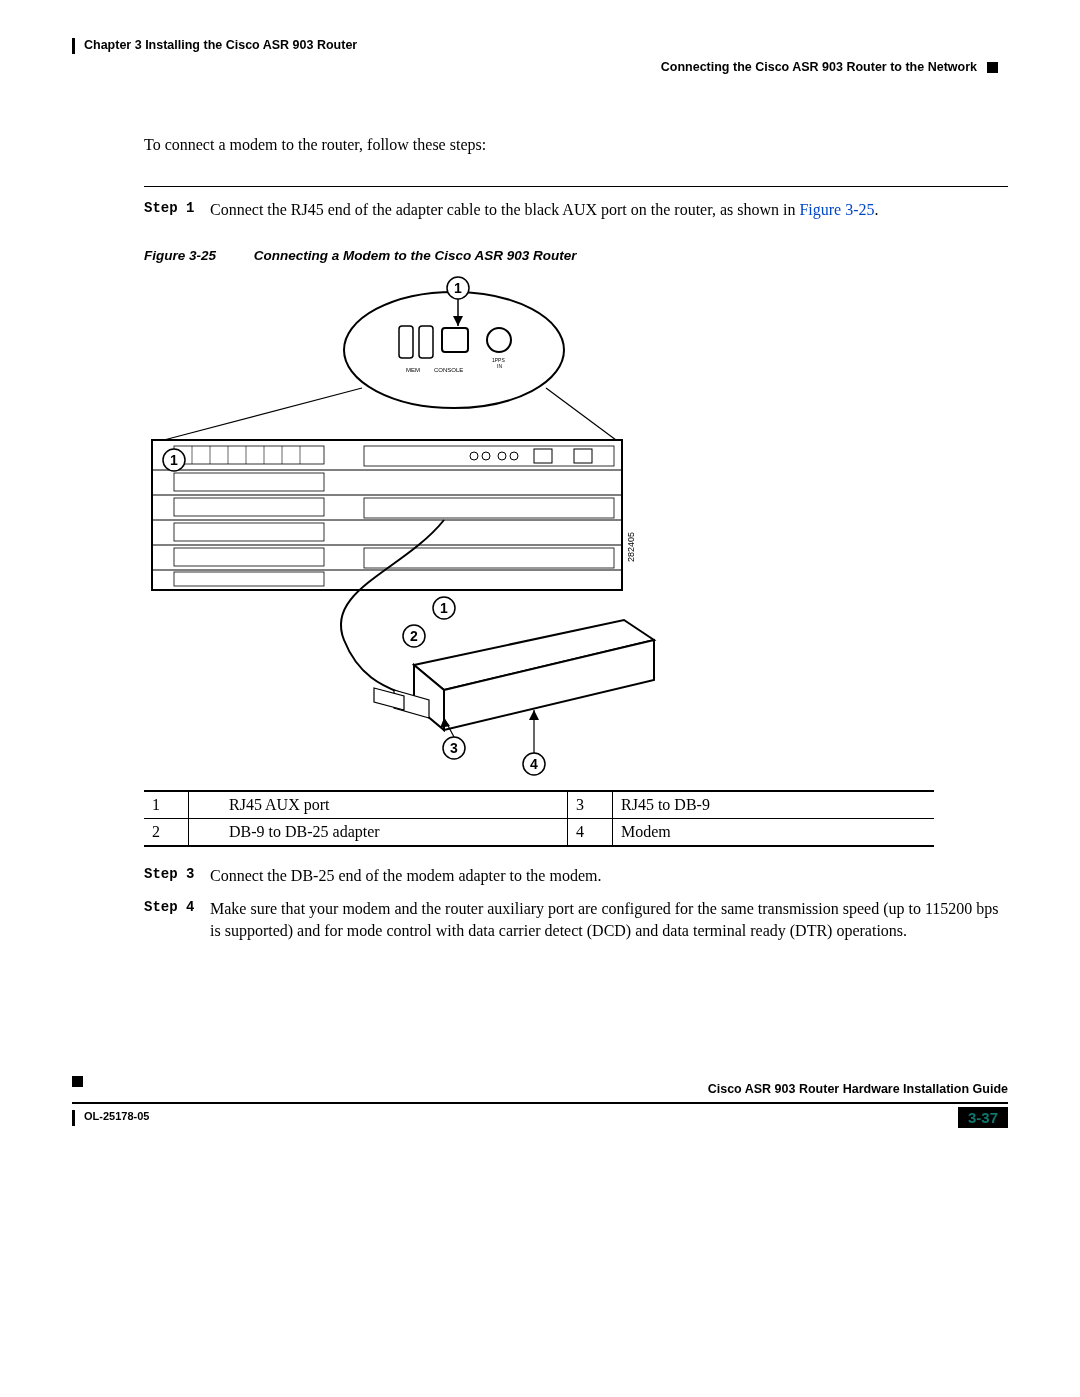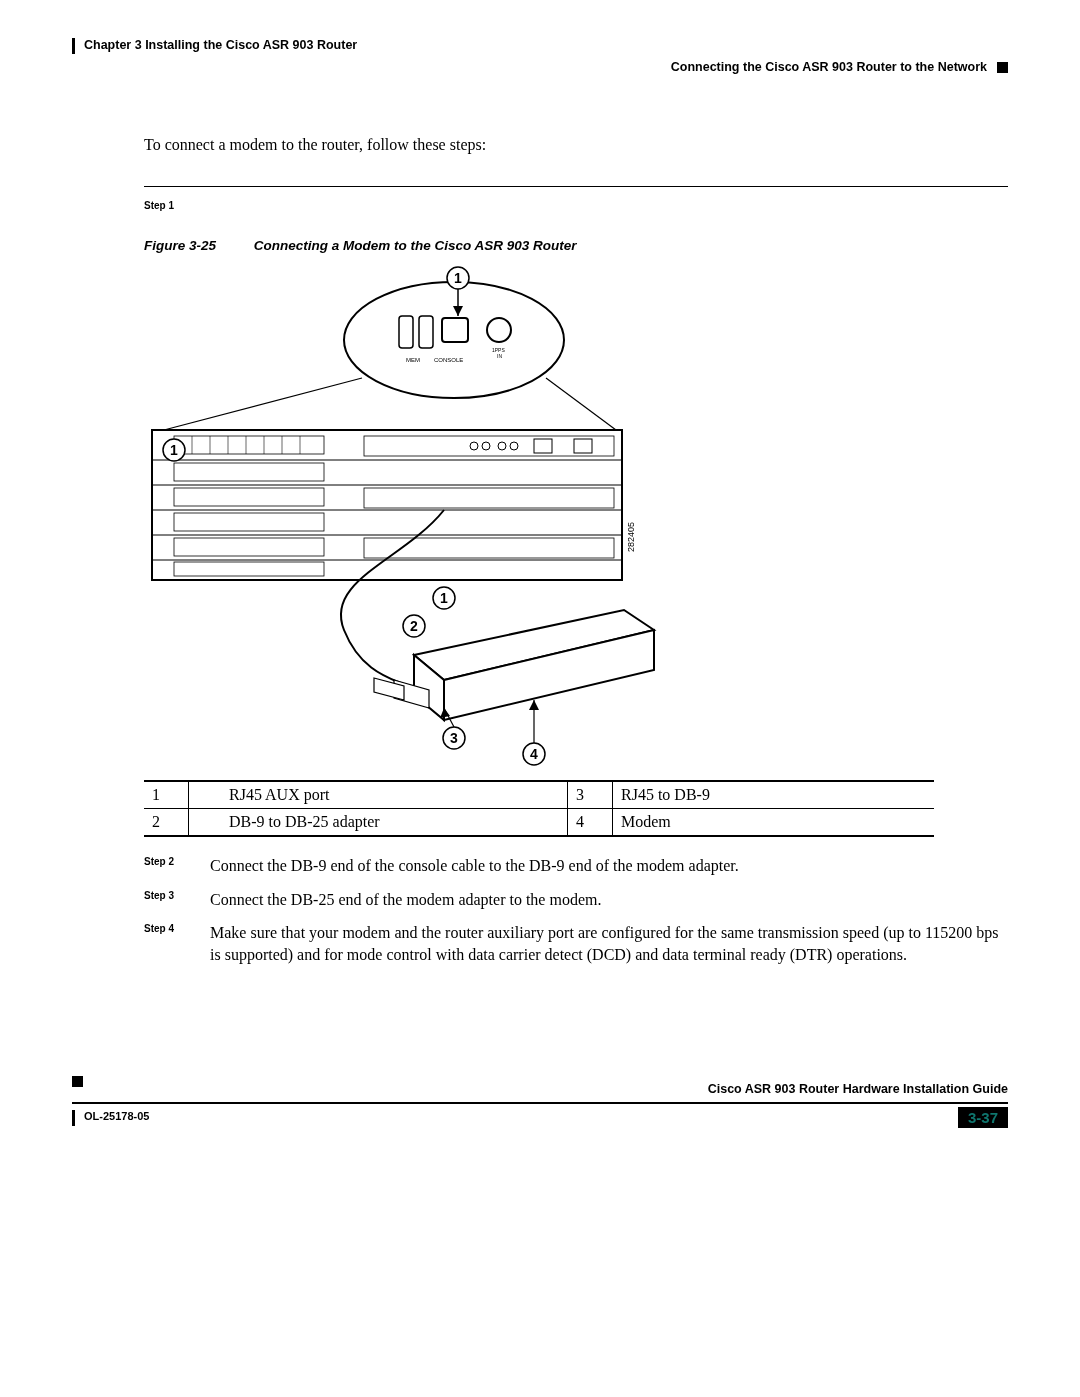--- a/index.html
+++ b/index.html
@@ -29,21 +29,21 @@
   .header-left {
     font-family: Arial, Helvetica, sans-serif;
     font-weight: bold;
     font-size: 12.5px;
     position: absolute;
     left: 12px;
     top: 2px;
   }
   .header-right-wrap {
     position: absolute;
-    right: 0;
+    right: 10px;
     top: 24px;
     display: flex;
     align-items: center;
   }
   .header-right {
     font-family: Arial, Helvetica, sans-serif;
     font-weight: bold;
     font-size: 12.5px;
     margin-right: 10px;
   }
@@ -70,23 +70,23 @@
     margin-left: 72px;
     font-size: 16px;
   }
   .step-row {
     display: flex;
     align-items: flex-start;
     margin-top: 12px;
     margin-bottom: 6px;
   }
   .step-label {
-    font-family: Liberation Sans, sans-serif;
-    font-weight: bold;
-    font-size: 10px;
+    font-family: Liberation Mono, monospace;
+    font-weight: bold;
+    font-size: 14px;
     width: 66px;
     flex-shrink: 0;
     padding-top: 1px;
   }
   .step-text {
     font-size: 16px;
     line-height: 1.35;
   }
   .fig-link { color: #0046c8; }
   .hr-heavy {
@@ -200,20 +200,23 @@
     </div>
   </div>
 
   <div class="intro">To connect a modem to the router, follow these steps:</div>
 
   <div class="content">
     <hr class="hr-heavy">
 
     <div class="step-row">
       <div class="step-label">Step 1</div>
+      <div class="step-text">
+        <span>Connect the RJ45 end of the adapter cable to the black AUX port on the router, as shown in </span><span class="fig-link">Figure 3-25</span><span>.</span>
+      </div>
     </div>
   </div>
 
   <div class="figure-caption">
     <b>Figure 3-25</b>
     <b class="cap2">Connecting a Modem to the Cisco ASR 903 Router</b>
   </div>
 
   <div class="figure-box">
     <svg viewBox="0 0 790 510" width="790" height="510">
@@ -324,24 +327,20 @@
       <td>2</td>
       <td>DB-9 to DB-25 adapter</td>
       <td>4</td>
       <td>Modem</td>
     </tr>
   </tbody>
     </table>
 
   <div class="content">
     <div class="step-row">
-      <div class="step-label">Step 2</div>
-      <div class="step-text">Connect the DB-9 end of the console cable to the DB-9 end of the modem adapter.</div>
-    </div>
-    <div class="step-row">
       <div class="step-label">Step 3</div>
       <div class="step-text">Connect the DB-25 end of the modem adapter to the modem.</div>
     </div>
     <div class="step-row">
       <div class="step-label">Step 4</div>
       <div class="step-text">Make sure that your modem and the router auxiliary port are configured for the same transmission speed (up to 115200 bps is supported) and for mode control with data carrier detect (DCD) and data terminal ready (DTR) operations.</div>
     </div>
   </div>
 
   <div class="footer">

